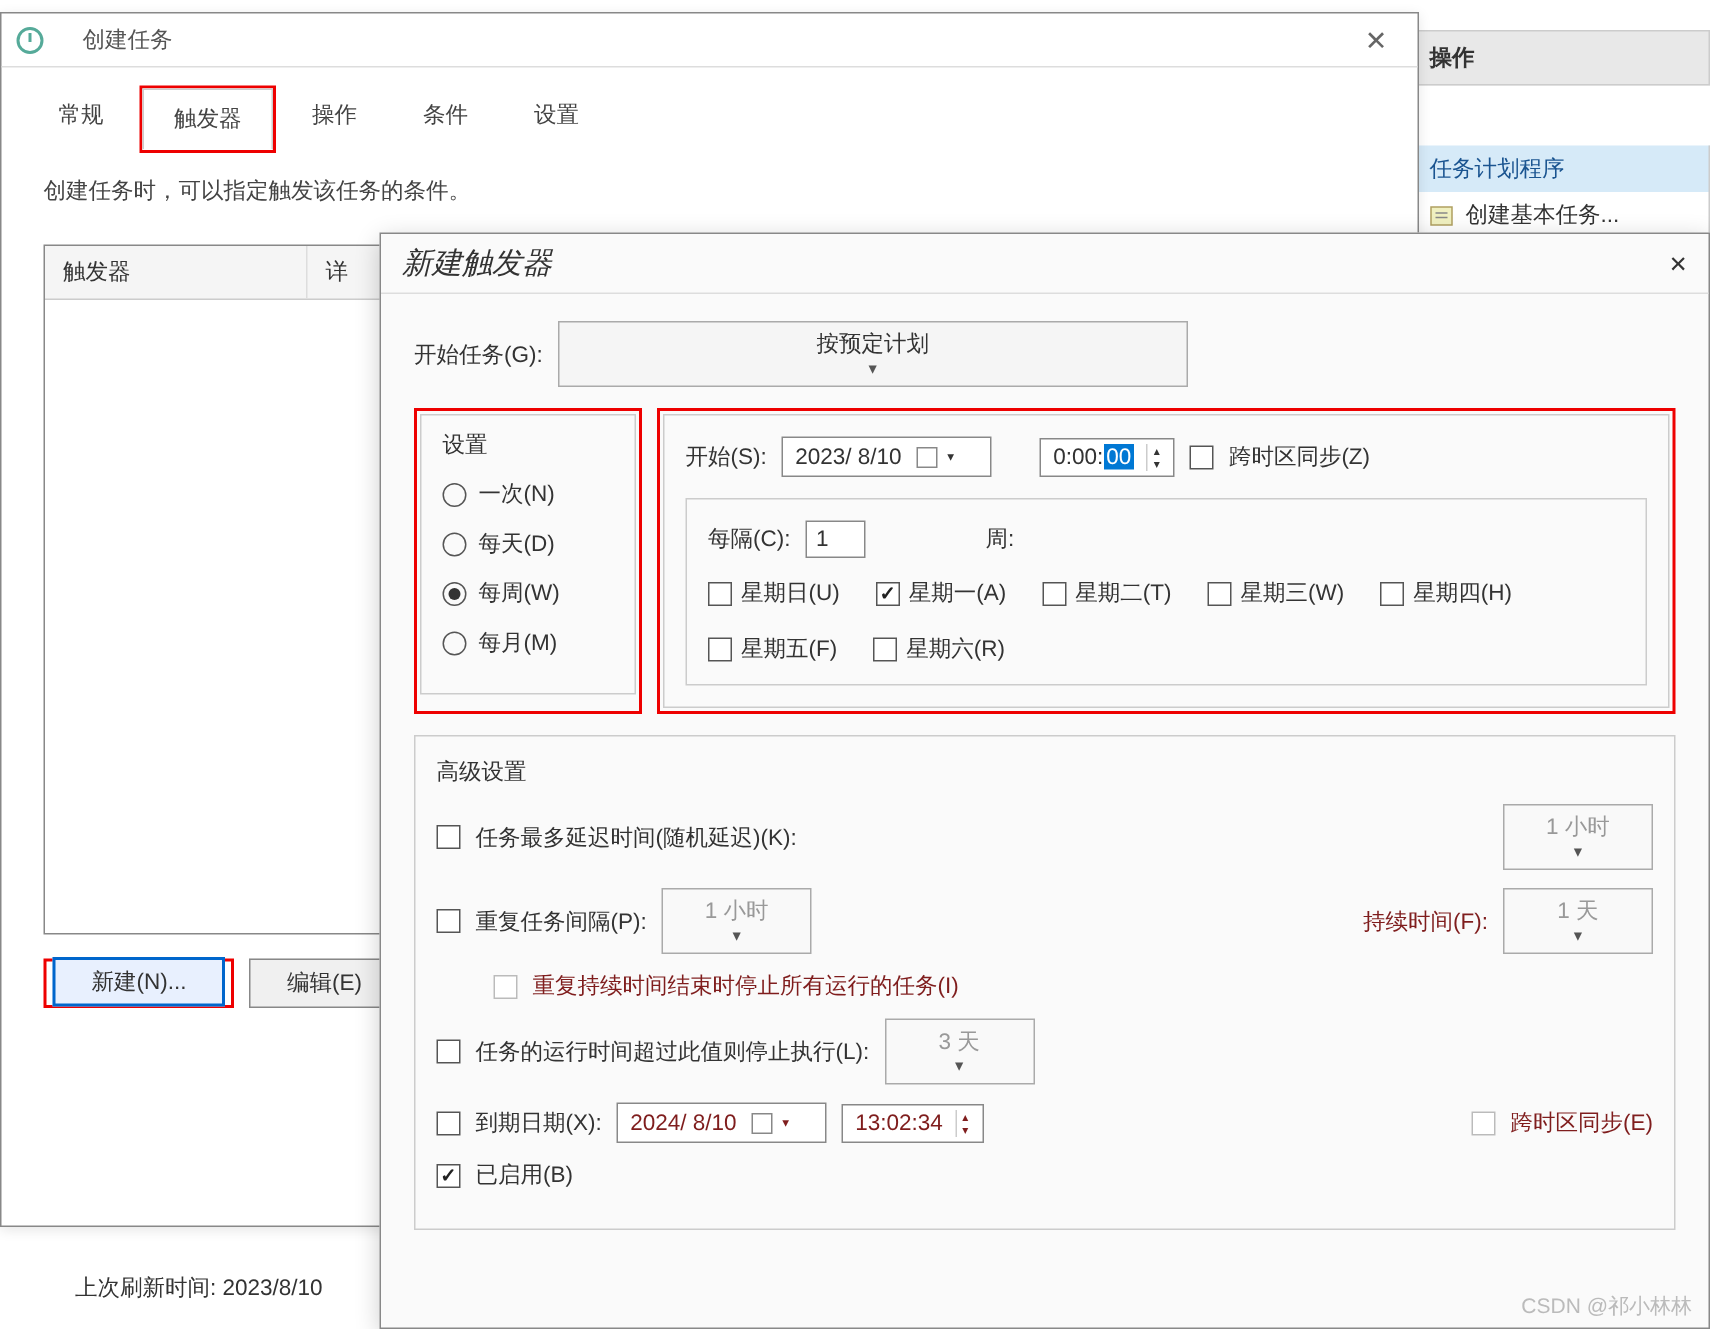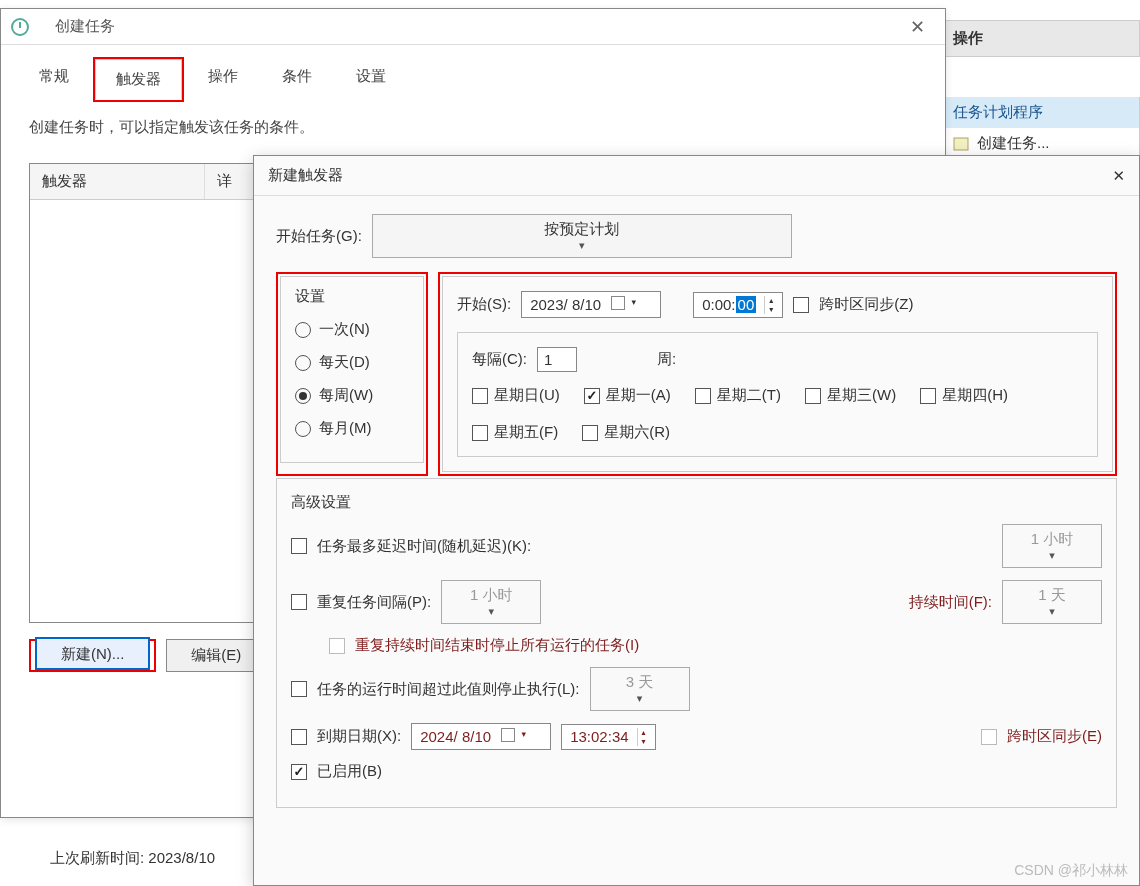--- a/index.html
+++ b/index.html
@@ -35,72 +35,82 @@
 .btns-row { padding: 6px 28px; display: flex; gap: 10px; }
 .btn { padding: 6px 24px; border: 1px solid #888; background: #f0f0f0; cursor: pointer; }
 .btn-new-wrap { border: 2px solid #e00; padding: 4px; display: inline-block; }
 .btn-new { border: 2px solid #0066cc; background: #e8f0fe; padding: 6px 24px; cursor: pointer; }
 
 .lastrefresh { position: absolute; bottom: 18px; left: 50px; color: #333; }
 
 
 .win2 { position: absolute; left: 253px; top: 155px; width: 887px; height: 731px; background: #fafafa; border: 1px solid #888; box-shadow: 0 4px 16px rgba(0,0,0,.2); z-index: 10; }
 .win2 .titlebar2 { height: 40px; display: flex; align-items: center; padding: 0 14px; border-bottom: 1px solid #ddd; }
-.win2 .titlebar2 .title { flex: 1; font-size: 15px; }
+.win2 .titlebar2 .title { flex: 1; font-size: 20px; font-style: italic; }
 .win2 .content { padding: 18px 22px; }
 
 .row { display: flex; align-items: center; margin-bottom: 14px; gap: 10px; }
 .label { color: #333; }
 .select { border: 1px solid #aaa; background: #f5f5f5; padding: 5px 10px; width: 420px; display: flex; justify-content: space-between; align-items: center; cursor: pointer; flex-direction: column; }
 .select.sm { width: 100px; }
 .select.disabled { color: #999; background: #f9f9f9; }
 .chev { font-size: 11px; color: #555; }
 
 .main-area { display: flex; gap: 10px; }
 .settings-box { border: 1px solid #ccc; padding: 10px 14px; width: 144px; }
 .settings-redbox { border: 2px solid #e00; padding: 2px; }
 .radio-row { display: flex; align-items: center; gap: 8px; margin: 14px 0; cursor: pointer; }
 .radio { width: 16px; height: 16px; border: 1.5px solid #555; border-radius: 50%; display: inline-flex; align-items: center; justify-content: center; }
 .radio.checked::after { content: ''; width: 8px; height: 8px; background: #333; border-radius: 50%; }
 
 .schedule-box { flex: 1; border: 1px solid #ccc; padding: 14px; }
 .schedule-redbox { border: 2px solid #e00; padding: 2px; }
 
-.date-input { border: 1px solid #888; padding: 4px 8px; width: 140px; display: inline-flex; align-items: flex-start; gap: 10px; background: #fff; }
+.date-input { border: 1px solid #888; padding: 4px 8px; width: 140px; display: inline-flex; align-items: center; gap: 10px; background: #fff; }
 .cal-icon { width: 14px; height: 14px; border: 1px solid #888; position: relative; }
 .cal-icon::before { content: '▾'; font-size: 9px; position: absolute; right: -12px; top: 0; }
 
 .time-input { border: 1px solid #888; padding: 3px 5px 3px 8px; background: #fff; display: inline-flex; align-items: center; }
 .time-sel { background: #0078d4; color: #fff; padding: 0 2px; }
 .spinner { display: inline-flex; flex-direction: column; margin-left: 8px; border-left: 1px solid #ccc; }
 .spinner span { font-size: 8px; line-height: 9px; padding: 0 4px; cursor: pointer; }
 
 .cb { width: 16px; height: 16px; border: 1.5px solid #555; display: inline-flex; align-items: center; justify-content: center; background: #fff; cursor: pointer; }
 .cb.checked::after { content: '✓'; font-size: 13px; font-weight: bold; color: #222; }
 .cb.disabled { border-color: #bbb; }
 
 .interval-row { border: 1px solid #ccc; padding: 14px; margin-top: 14px; }
 .num-input { border: 1px solid #888; width: 40px; padding: 3px 6px; background: #fff; }
 
 .days-grid { display: flex; flex-wrap: wrap; gap: 18px 24px; margin-top: 14px; }
 .day-item { display: flex; align-items: center; gap: 6px; cursor: pointer; }
 
-.adv-section { border: 1px solid #ccc; padding: 14px; margin-top: 2px; }
+.adv-section { border: 1px solid #ccc; padding: 14px; margin-top: 14px; }
 .adv-row { display: flex; align-items: center; gap: 10px; margin: 12px 0; }
 .adv-row.indent { margin-left: 38px; }
 .disabled-text { color: #7f1d1d; }
 
 .watermark { position: absolute; right: 12px; bottom: 6px; color: #bbb; font-size: 14px; z-index: 50; }
 </style>
 </head>
 <body>
 
 <div class="bg-panel">
   <div class="bg-header">操作</div>
   <div class="bg-sub">任务计划程序</div>
+  <div class="bg-item">
+    <span class="bg-icon">
+      <svg viewBox="0 0 16 16">
+          <rect x="1" y="2" width="14" height="12" fill="#f0f0c0" stroke="#b0a060"></rect>
+          <line x1="4" y1="6" x2="12" y2="6" stroke="#888"></line>
+          <line x1="4" y1="9" x2="12" y2="9" stroke="#888"></line>
+        </svg>
+    </span>
+    <span>创建基本任务...</span>
+  </div>
   <div class="bg-item">
     <span class="bg-icon">
       <svg viewBox="0 0 16 16">
           <rect x="1" y="2" width="14" height="12" fill="#f0f0c0" stroke="#b0a060"></rect>
         </svg>
     </span>
     <span>创建任务...</span>
   </div>
 </div>
 

